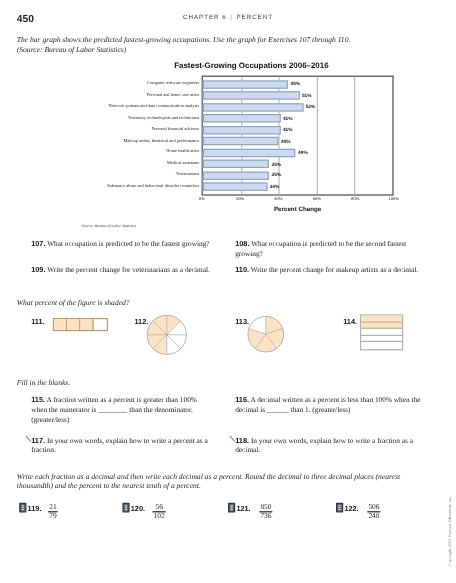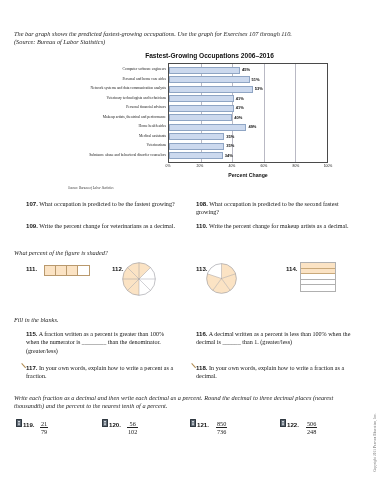--- a/index.html
+++ b/index.html
@@ -92,20 +92,26 @@
   .frac .d{display:block;padding:0 1px;}
 
   .copy{position:absolute;right:3px;bottom:14px;font-size:3.2px;color:#6a6a6a;
         writing-mode:vertical-rl;transform:rotate(180deg);letter-spacing:.2px;}
 </style>
 </head>
 <body>
 
 <div class="page">
 
+  <div class="runhead">
+    <div class="folio">450</div>
+    <div class="chaptag">
+      <span>CHAPTER 6</span><span class="sep">|</span><span>PERCENT</span>
+    </div>
+  </div>
 
   <div class="intro">
     <span>The bar graph shows the predicted fastest-growing occupations. Use the graph for Exercises 107 through 110.</span><br>
     <span>(Source: Bureau of Labor Statistics)</span>
   </div>
 
   <div class="chartwrap">
     <div class="chart-title">Fastest-Growing Occupations 2006–2016</div>
 
     <div class="plot">

